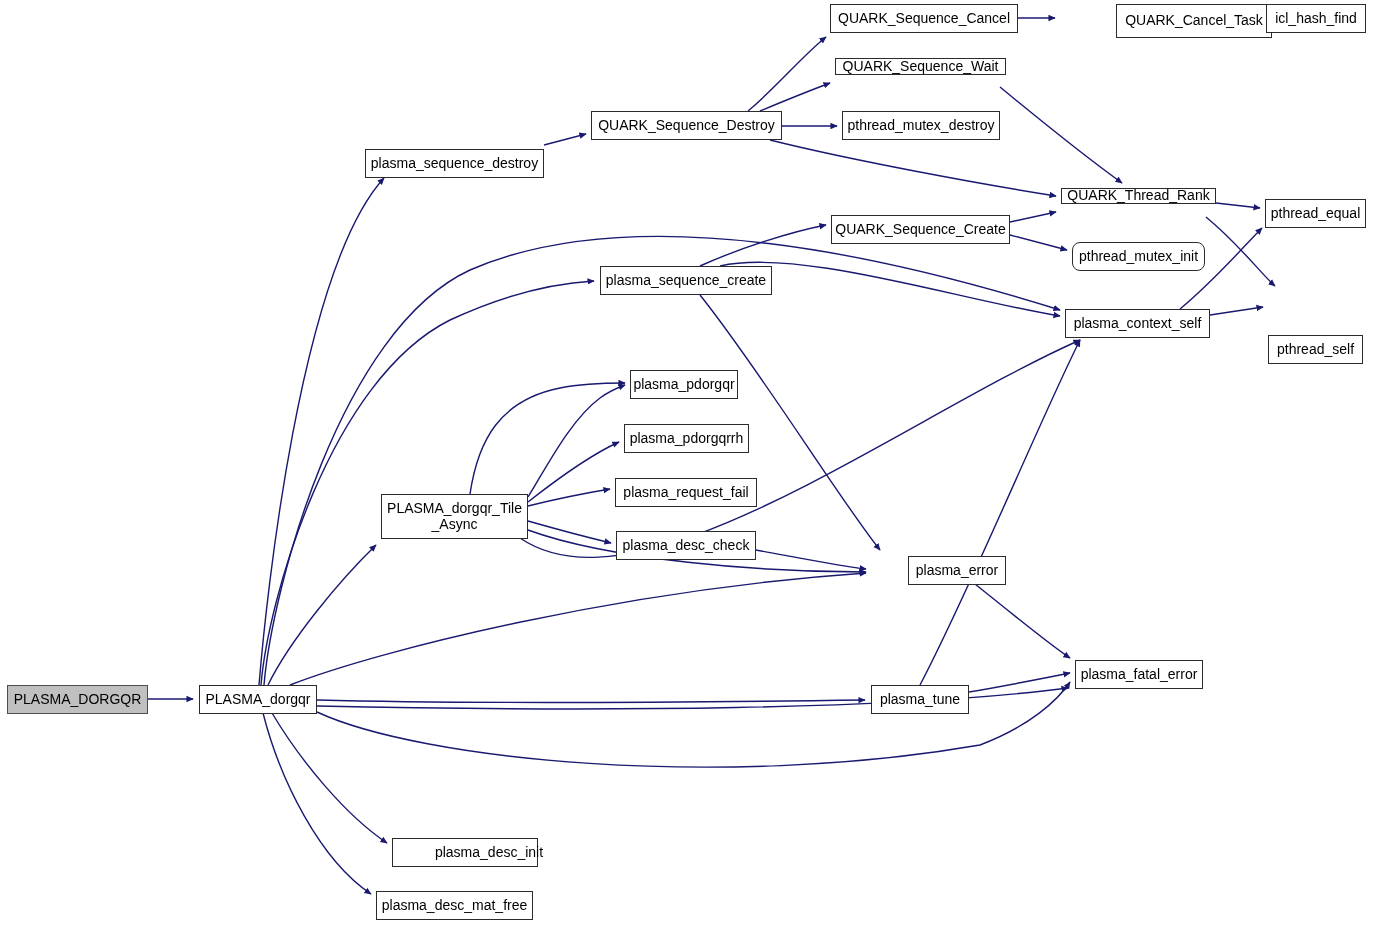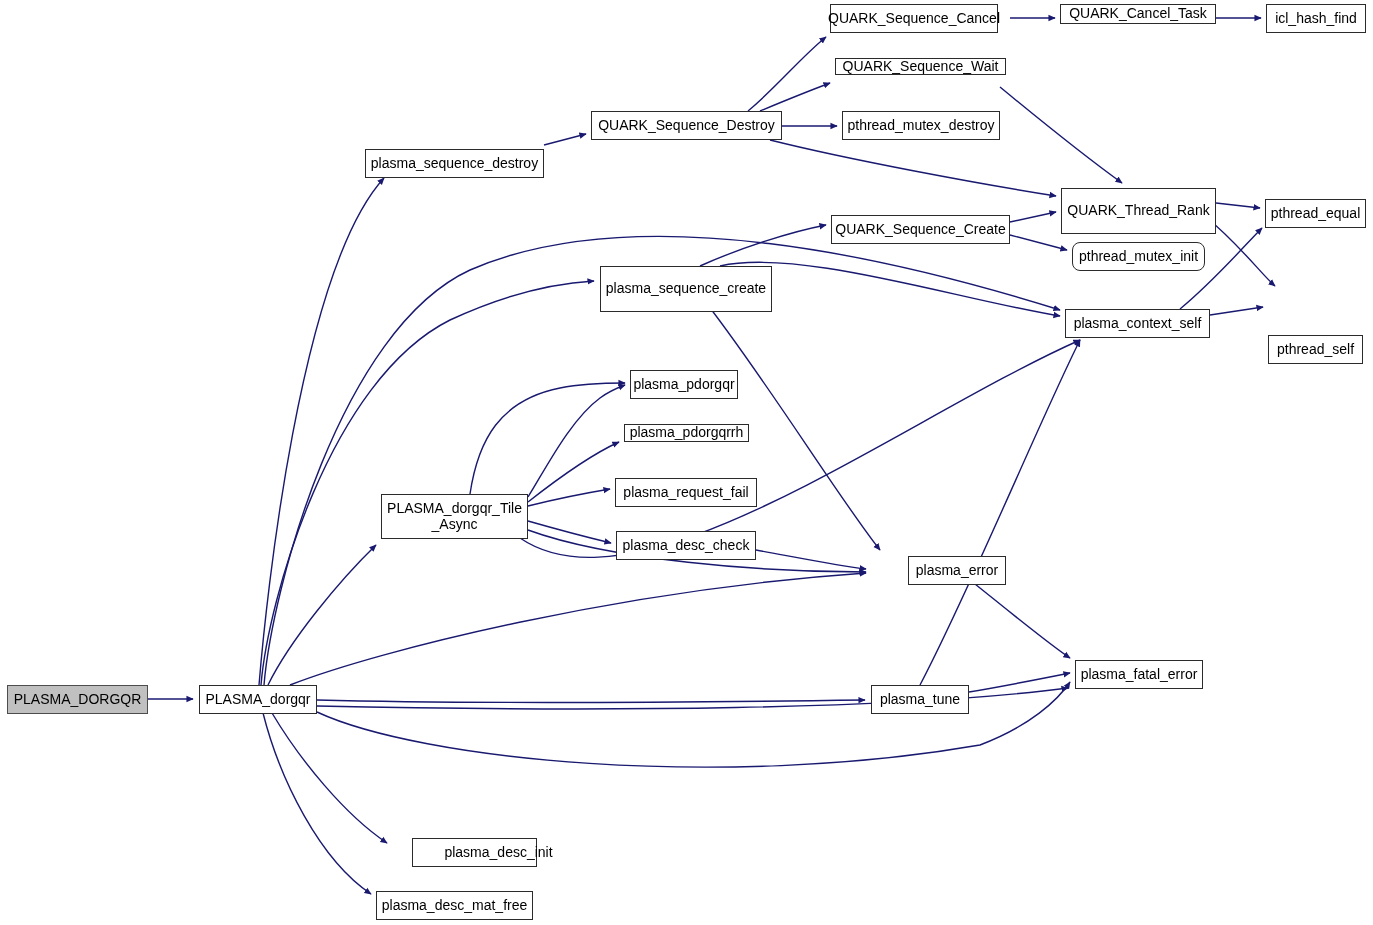--- a/index.html
+++ b/index.html
@@ -65,37 +65,37 @@
         <path d="M969,692 C1005,686 1045,678 1070,673" marker-end="url(#arrow)"></path>
         <path d="M920,685 C970,590 1040,420 1080,340" marker-end="url(#arrow)"></path>
         <path d="M317,706 C600,712 900,710 1068,688" marker-end="url(#arrow)"></path>
       </g>
   </svg>
   <div id="node-layer">
       <div class="node root" style="left: 7px; top: 685px; width: 141px; height: 29px;">PLASMA_DORGQR</div>
       <div class="node" style="left: 199px; top: 685px; width: 118px; height: 29px;">PLASMA_dorgqr</div>
       <div class="node" style="left: 365px; top: 137px; width: 179px; height: 29px; margin-top: 12px;">plasma_sequence_destroy</div>
       <div class="node" style="left: 591px; top: 111px; width: 191px; height: 29px;">QUARK_Sequence_Destroy</div>
-      <div class="node" style="left: 830px; top: 4px; width: 168px; height: 29px;">QUARK_Sequence_Cancel</div>
-      <div class="node" style="left: 1060px; top: 4px; width: 156px; height: 20px;">QUARK_Cancel_Task</div>
+      <div class="node" style="left: 830px; top: 4px; width: 188px; height: 29px;">QUARK_Sequence_Cancel</div>
+      <div class="node" style="left: 1116px; top: 4px; width: 156px; height: 34px;">QUARK_Cancel_Task</div>
       <div class="node" style="left: 1266px; top: 4px; width: 100px; height: 29px;">icl_hash_find</div>
       <div class="node" style="left: 835px; top: 58px; width: 171px; height: 17px;">QUARK_Sequence_Wait</div>
       <div class="node" style="left: 842px; top: 111px; width: 158px; height: 29px;">pthread_mutex_destroy</div>
-      <div class="node" style="left: 1061px; top: 188px; width: 155px; height: 46px;">QUARK_Thread_Rank</div>
+      <div class="node" style="left: 1061px; top: 188px; width: 155px; height: 16px;">QUARK_Thread_Rank</div>
       <div class="node" style="left: 831px; top: 215px; width: 179px; height: 29px;">QUARK_Sequence_Create</div>
       <div class="node" style="left: 1072px; top: 242px; width: 133px; height: 29px; border-radius: 8px;">pthread_mutex_init</div>
       <div class="node" style="left: 1265px; top: 199px; width: 101px; height: 29px;">pthread_equal</div>
       <div class="node" style="left: 1268px; top: 291px; width: 95px; height: 29px; margin-top: 44px;">pthread_self</div>
-      <div class="node" style="left: 600px; top: 266px; width: 172px; height: 46px;">plasma_sequence_create</div>
+      <div class="node" style="left: 600px; top: 266px; width: 172px; height: 29px;">plasma_sequence_create</div>
       <div class="node" style="left: 1065px; top: 309px; width: 145px; height: 29px; text-align: right;">plasma_context_self</div>
       <div class="node" style="left: 381px; top: 494px; width: 147px; height: 45px;">PLASMA_dorgqr_Tile
 _Async</div>
       <div class="node" style="left: 630px; top: 370px; width: 108px; height: 29px;">plasma_pdorgqr</div>
-      <div class="node" style="left: 624px; top: 424px; width: 125px; height: 18px;">plasma_pdorgqrrh</div>
+      <div class="node" style="left: 624px; top: 424px; width: 125px; height: 29px;">plasma_pdorgqrrh</div>
       <div class="node" style="left: 615px; top: 478px; width: 142px; height: 29px;">plasma_request_fail</div>
       <div class="node" style="left: 616px; top: 531px; width: 140px; height: 29px;">plasma_desc_check</div>
       <div class="node" style="left: 872px; top: 556px; width: 98px; height: 29px; margin-left: 36px;">plasma_error</div>
       <div class="node" style="left: 871px; top: 685px; width: 98px; height: 29px;">plasma_tune</div>
       <div class="node" style="left: 1075px; top: 660px; width: 128px; height: 29px;">plasma_fatal_error</div>
-      <div class="node" style="left: 412px; top: 838px; width: 125px; height: 29px; padding-left: 48px;">plasma_desc_init</div>
+      <div class="node" style="left: 392px; top: 838px; width: 146px; height: 29px; padding-left: 48px;">plasma_desc_init</div>
       <div class="node" style="left: 376px; top: 891px; width: 157px; height: 29px;">plasma_desc_mat_free</div>
     </div>
 </div>
 
 </body></html>

